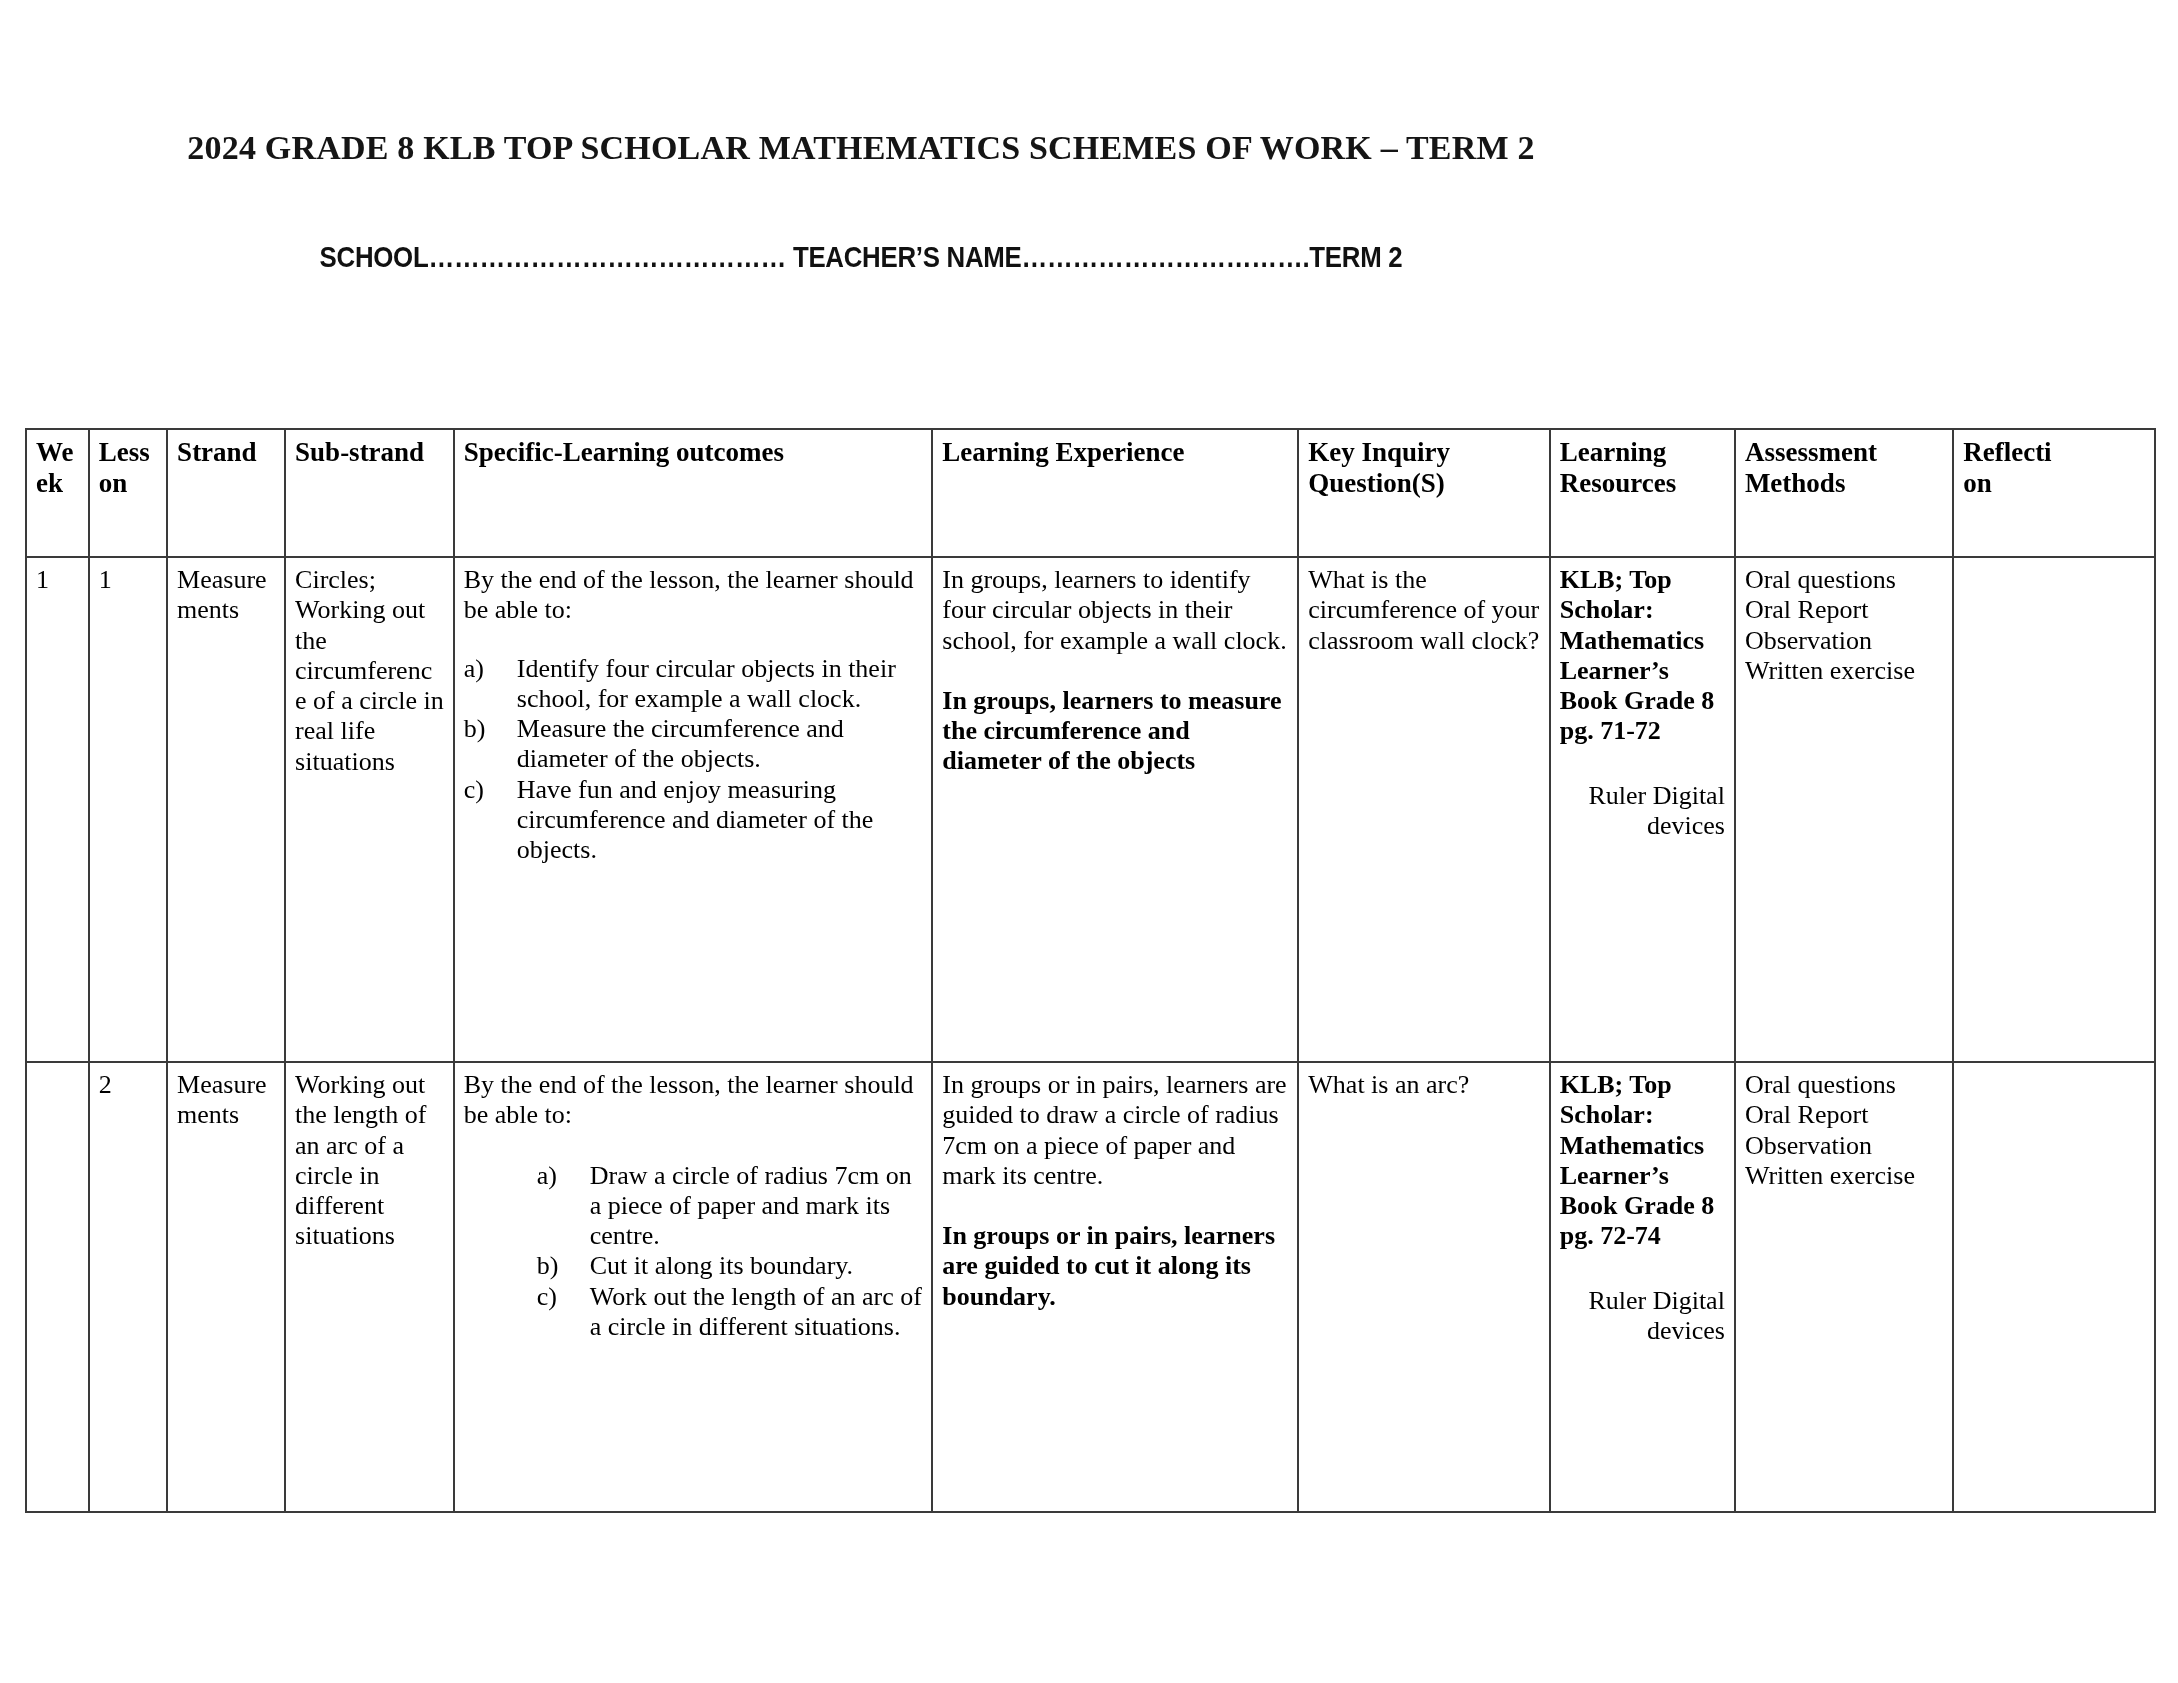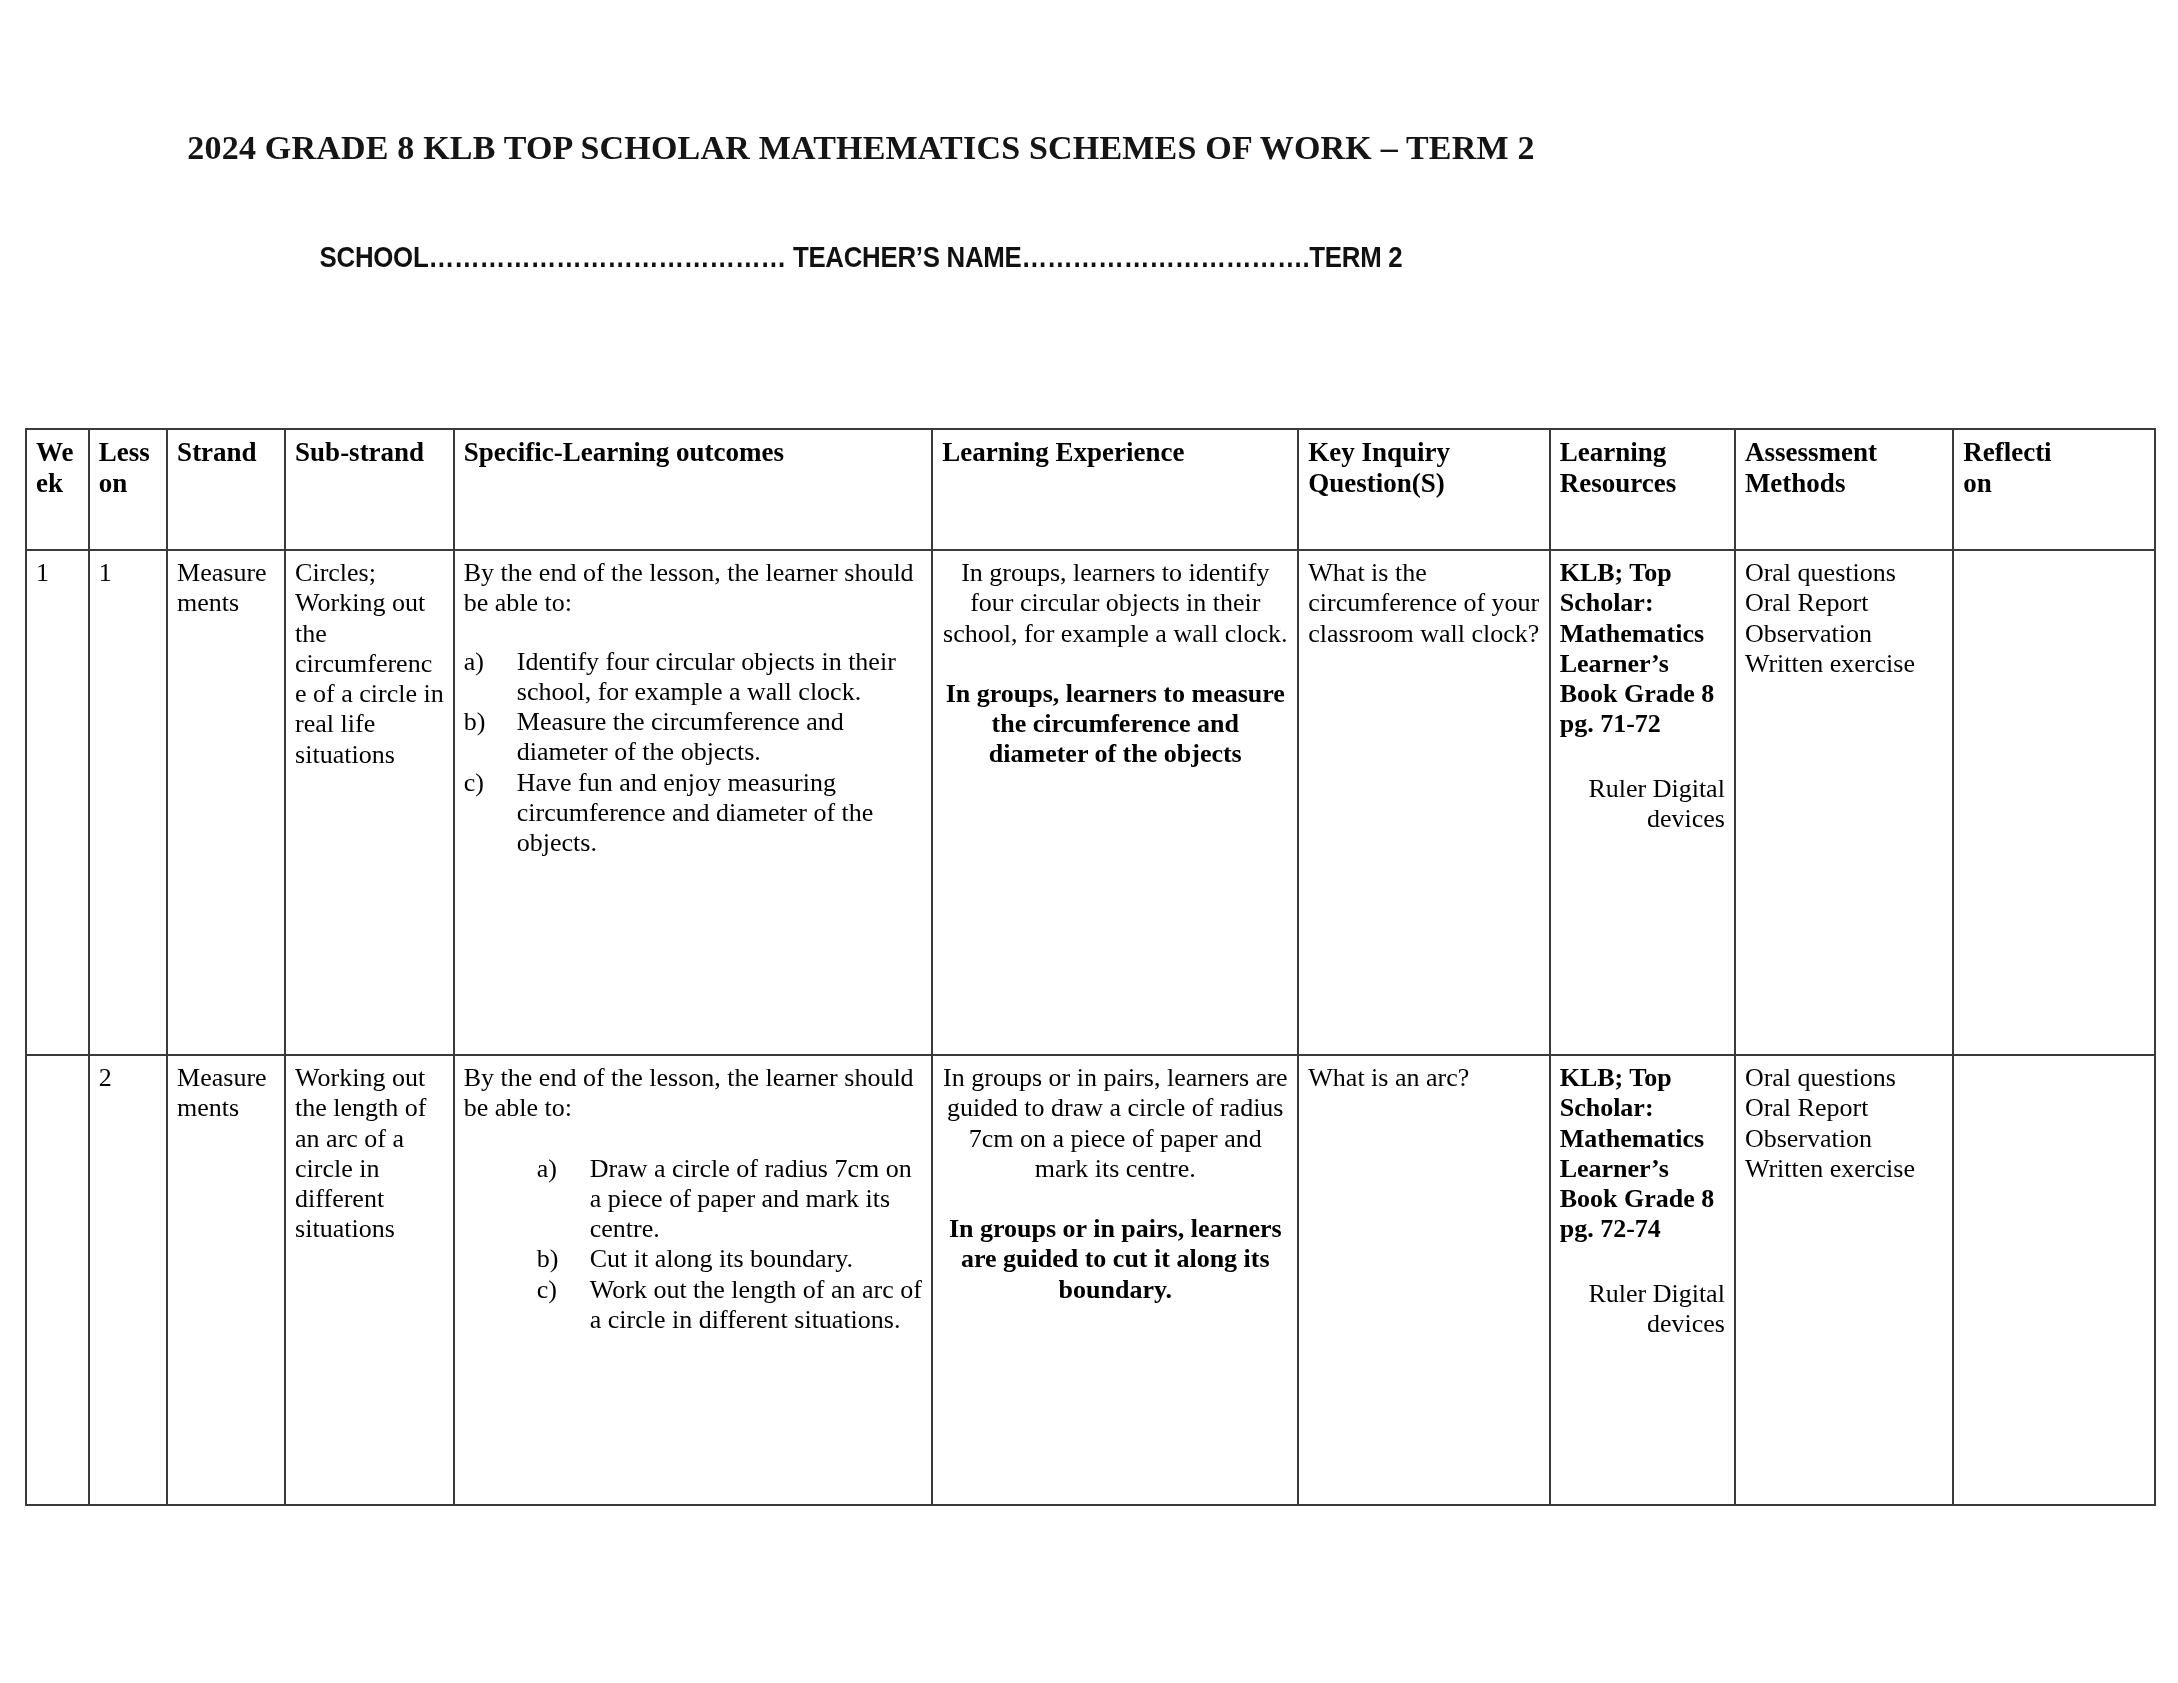--- a/index.html
+++ b/index.html
@@ -65,21 +65,21 @@
     border: 2px solid #3a3a3a;
     vertical-align: top;
     padding: 7px 9px 12px 9px;
     line-height: 1.165;
     font-weight: normal;
     text-align: left;
   }
   table.schemes thead th {
     font-weight: bold;
     font-size: 27px;
-    padding-bottom: 9px;
+    padding-bottom: 16px;
     height: 103px;
     vertical-align: top;
   }
   table.schemes thead th .hdr {
     display: block;
   }
 
   
   col.c-week   { width: 57px;  }
   col.c-lesson { width: 71px;  }
@@ -110,21 +110,21 @@
   }
   ol.abc li .mk {
     position: absolute;
     left: 0;
     top: 0;
   }
   ol.abc.indented {
     padding-left: 73px;
   }
 
-  .para { margin: 0; text-align: center; }
+  .para { margin: 0; }
   .para + .para { margin-top: 30px; font-weight: bold; }
 
   .res-bold {
     font-weight: bold;
     margin: 0;
   }
   .res-plain {
     margin: 34px 0 0 0;
     text-align: right;
   }

